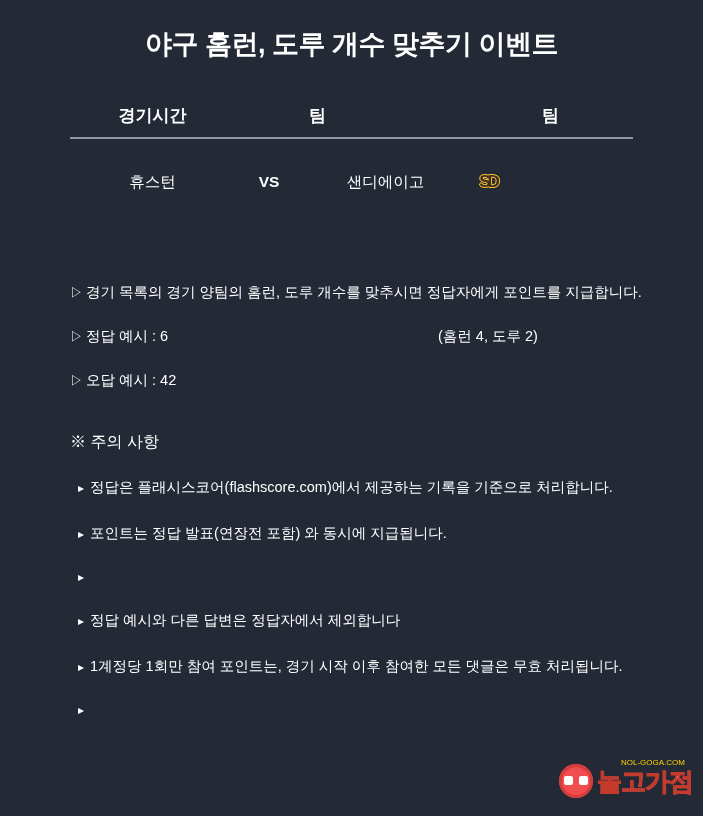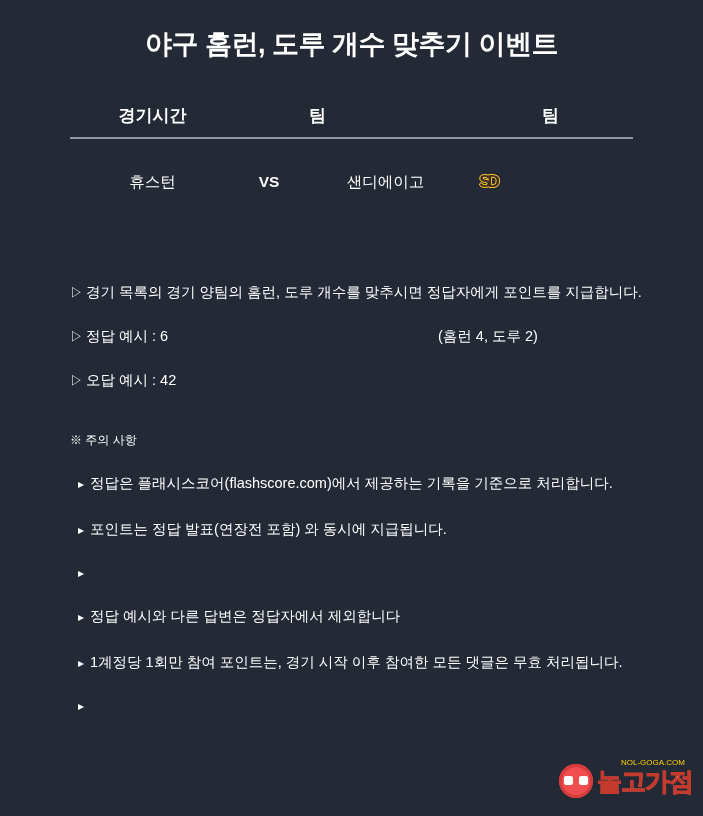--- a/index.html
+++ b/index.html
@@ -143,21 +143,21 @@
     position: absolute;
     left: 368px;
   }
   .rule-row {
     position: relative;
   }
 
   
   .notice-head {
     margin: 42px 0 0 70px;
-    font-size: 12px;
+    font-size: 16px;
     color: #ffffff;
   }
   .notice-list {
     margin: 25px 0 0 0;
     padding: 0 20px 0 78px;
   }
   .notice-item {
     font-size: 14.5px;
     color: #ffffff;
     margin-bottom: 27px;

